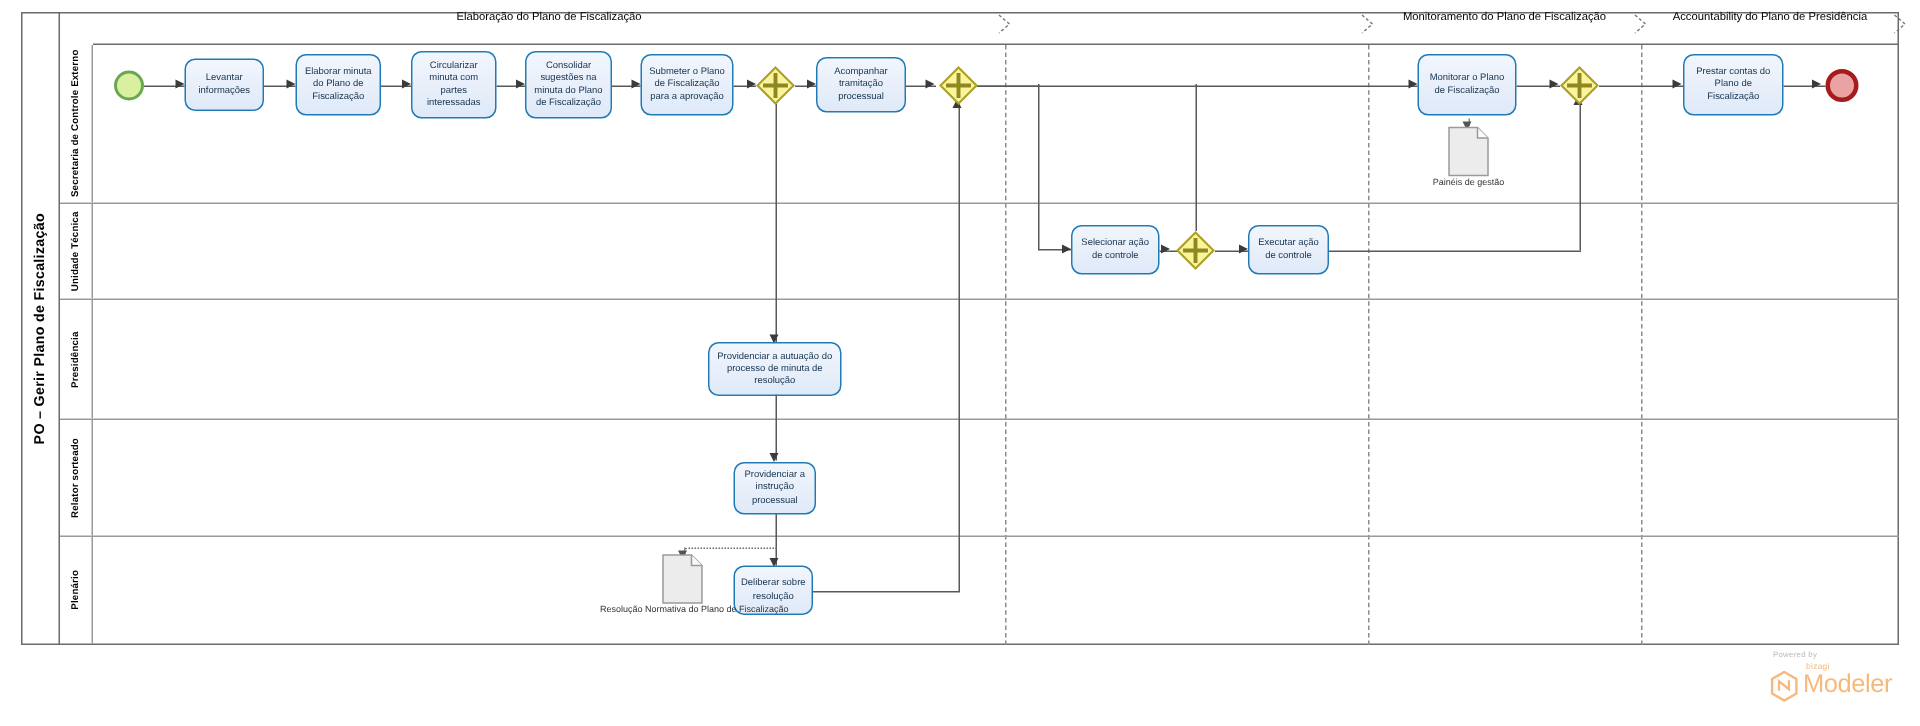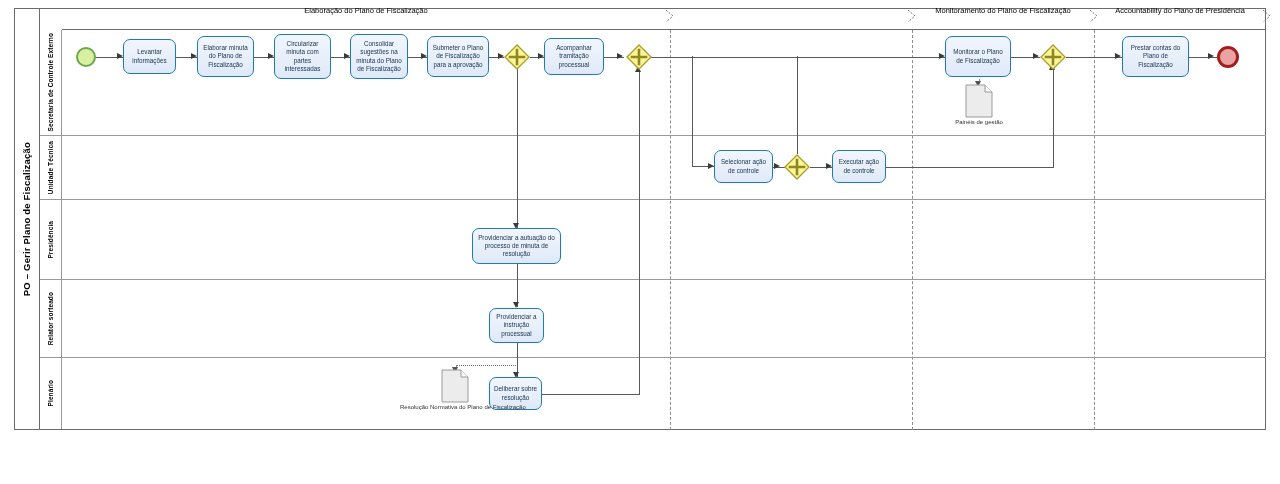--- a/index.html
+++ b/index.html
@@ -269,14 +269,23 @@
     <path d="M20,1 L20,8 L27,8" fill="#fafafa" stroke="#9a9a9a" stroke-width="1"></path>
   </svg>
   <div class="doc-label" style="left:400px;top:404px;width:110px;">Resolução Normativa do Plano de Fiscalização</div>
 
   <svg class="doc" style="left:965px;top:84px;" viewBox="0 0 28 34">
     <path d="M1,1 L20,1 L27,8 L27,33 L1,33 Z" fill="#ececec" stroke="#9a9a9a" stroke-width="1"></path>
     <path d="M20,1 L20,8 L27,8" fill="#fafafa" stroke="#9a9a9a" stroke-width="1"></path>
   </svg>
   <div class="doc-label" style="left:934px;top:119px;width:90px;">Painéis de gestão</div>
 
+  <div class="brand">
+    <div class="brand-pwr">Powered by</div>
+    <svg class="brand-hex" width="19" height="21" viewBox="0 0 19 21">
+      <path d="M9.5,1 L17.6,5.7 L17.6,15.3 L9.5,20 L1.4,15.3 L1.4,5.7 Z" fill="none" stroke="#f6b97c" stroke-width="1.6"></path>
+      <path d="M6,13.5 L6,7.2 L12.6,12.4 L12.6,6.5" fill="none" stroke="#f6b97c" stroke-width="1.5"></path>
+    </svg>
+    <div class="brand-biz">bizagi</div>
+    <div class="brand-mod">Modeler</div>
+  </div>
 
 </div>
 
 </body></html>

